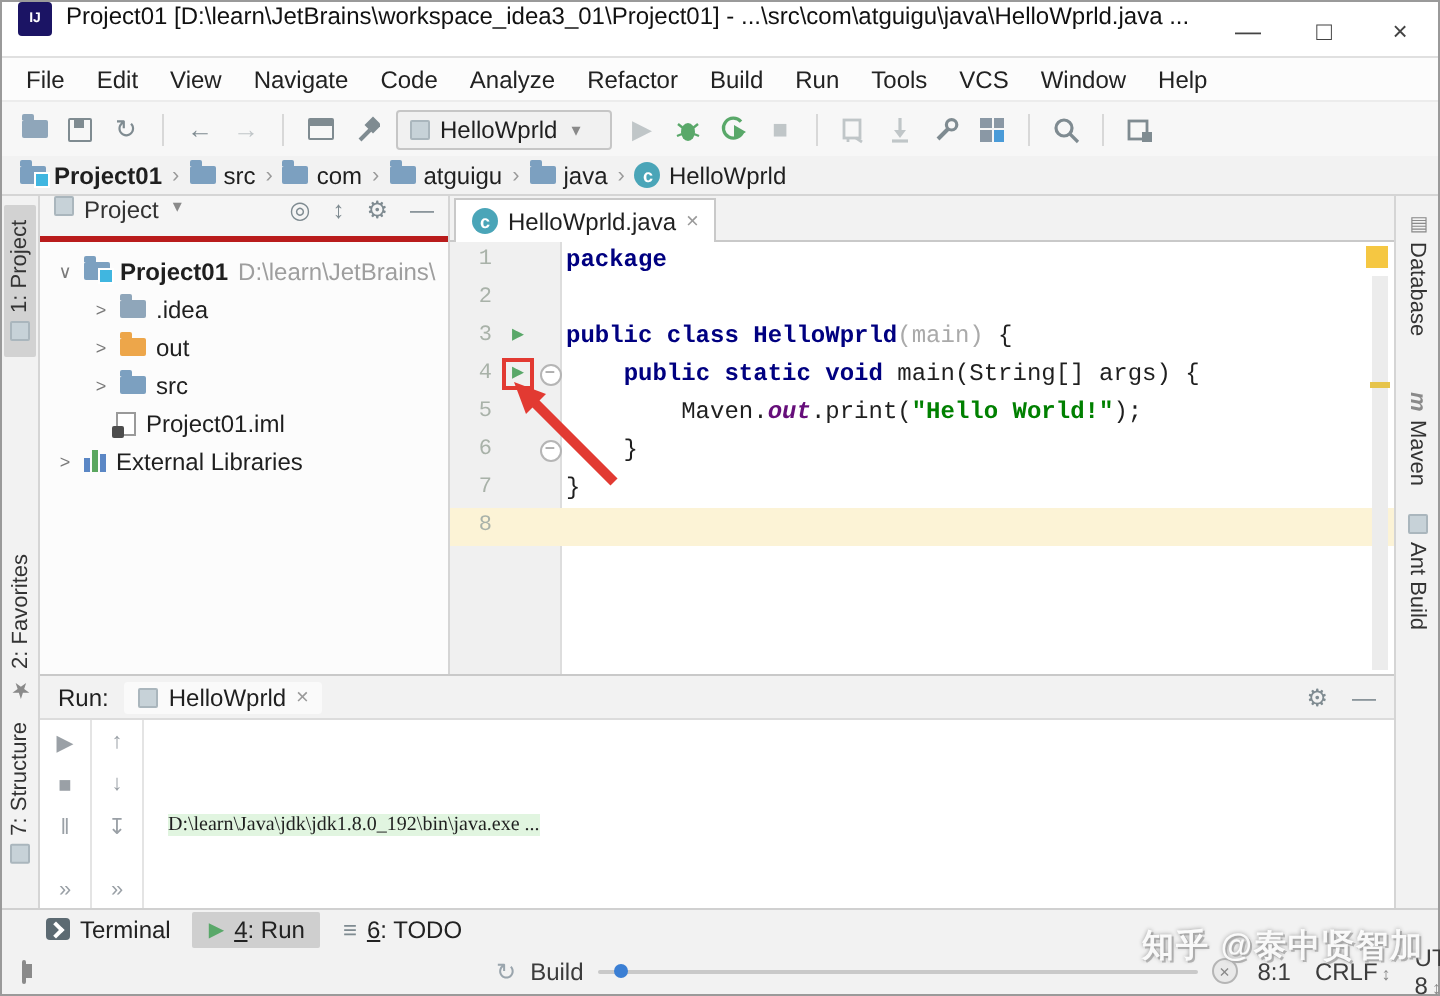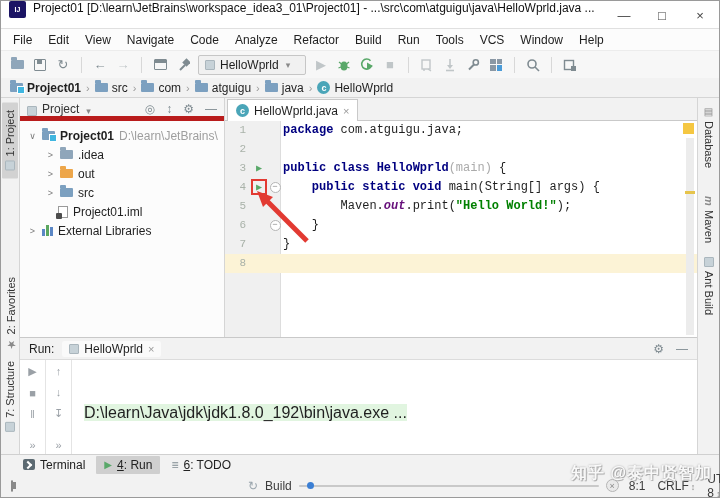--- a/index.html
+++ b/index.html
@@ -48,21 +48,21 @@
   .lstrip{width:19px;background:#f2f2f2;border-right:1px solid #d5d5d5;display:flex;flex-direction:column;align-items:center;flex:none}
   .rstrip{width:22px;background:#f2f2f2;border-left:1px solid #d5d5d5;display:flex;flex-direction:column;align-items:center;flex:none}
   .vtext{writing-mode:vertical-rl;transform:rotate(180deg);font-size:11px;color:#333;display:flex;align-items:center;gap:4px}
   .vtext-r{writing-mode:vertical-rl;font-size:11px;color:#333;display:flex;align-items:center;gap:4px}
   .strip-active{background:#d2d2d2;padding:8px 2px;border-radius:1px}
   .centercol{flex:1;display:flex;flex-direction:column;min-width:0}
   .toprow{height:241px;display:flex;min-height:0}
 
   
   .project{width:205px;background:#fcfcfc;border-right:1px solid #d5d5d5;display:flex;flex-direction:column;flex:none}
-  .pheader{height:23px;background:#f5f5f5;border-bottom:5px solid #b91c1c;display:flex;align-items:flex-end;gap:5px;padding:0 7px;color:#333}
+  .pheader{height:23px;background:#f5f5f5;border-bottom:3px solid #b91c1c;display:flex;align-items:flex-start;gap:5px;padding:0 7px;color:#333}
   .pheader .hicon{color:#7f8b91;font-size:12px;margin-left:6px}
   .tree{padding-top:5px}
   .trow{height:19px;display:flex;align-items:center;gap:5px;padding-left:8px;white-space:nowrap}
   .chev{width:9px;color:#7a7a7a;font-size:9px;text-align:center;flex:none}
   .indent1{padding-left:26px}
   .bold{font-weight:bold}
   .gray-path{color:#9e9e9e;overflow:hidden;text-overflow:ellipsis}
   .imlicon{width:10px;height:12px;border:1px solid #9a9a9a;background:#fff;position:relative;flex:none}
   .imlicon::after{content:"";position:absolute;left:-3px;bottom:-2px;width:6px;height:6px;background:#4d4d4d;border-radius:1px}
   .libicon{display:flex;align-items:flex-end;gap:1px;height:11px;flex:none}
@@ -100,21 +100,21 @@
   .ed-arrow{position:absolute;left:24px;top:66px;pointer-events:none}
 
   
   .runpanel{height:117px;display:flex;flex-direction:column;border-top:1px solid #c9c9c9;background:#fff}
   .rheader{height:22px;background:#f2f2f2;border-bottom:1px solid #dcdcdc;display:flex;align-items:center;gap:8px;padding:0 9px}
   .rtab{display:flex;align-items:center;gap:5px;padding:1px 7px;background:#fafafa;border-radius:2px}
   .rh-icons{margin-left:auto;display:flex;gap:12px;color:#7f8b91}
   .rbody{flex:1;display:flex;min-height:0}
   .rcol{width:26px;border-right:1px solid #e4e4e4;display:flex;flex-direction:column;align-items:center;padding:5px 0 3px;gap:9px;color:#9aa0a6;font-size:11px}
   .rcol .last{margin-top:auto}
-  .console{flex:1;padding:5px 0 0 12px;font-family:Liberation Sans, sans-serif;font-size:16px;line-height:19px;white-space:pre}
+  .console{flex:1;padding:5px 0 0 12px;font-family:Liberation Serif, serif;font-size:10px;line-height:19px;white-space:pre}
   .cline1 span{background:#e1f5e0}
 
   
   .bottombar{height:20px;background:#f2f2f2;border-top:1px solid #d0d0d0;display:flex;align-items:center;gap:3px;padding-left:14px}
   .bwitem{display:flex;align-items:center;gap:5px;padding:2px 8px;color:#222}
   .bwitem.active{background:#cfcfcf;border-radius:1px}
   .termicon{width:12px;height:11px;background:#5c6a72;border-radius:2px;position:relative}
   .termicon::before{content:"";position:absolute;left:2px;top:3px;width:4px;height:4px;border-left:2px solid #fff;border-bottom:2px solid #fff;transform:rotate(-135deg)}
   .mn{text-decoration:underline}
   .todoicon{color:#7f8b91;font-size:12px}
@@ -359,21 +359,20 @@
             </div>
           </div>
           <div class="ed-content">
             <div class="gutterbg"></div>
 
             <div class="cl">
               <span class="num">1</span>
               <span class="icn"></span>
                 <span class="fldc"></span>
               <span class="txt kw">package</span>
-                <span class="txt"> com.atguigu.java;</span>
             </div>
             <div class="cl">
               <span class="num">2</span>
               <span class="icn"></span>
                 <span class="fldc"></span>
             </div>
             <div class="cl">
               <span class="num">3</span>
               <span class="icn runarrow">▶</span>
               <span class="fldc"></span>

